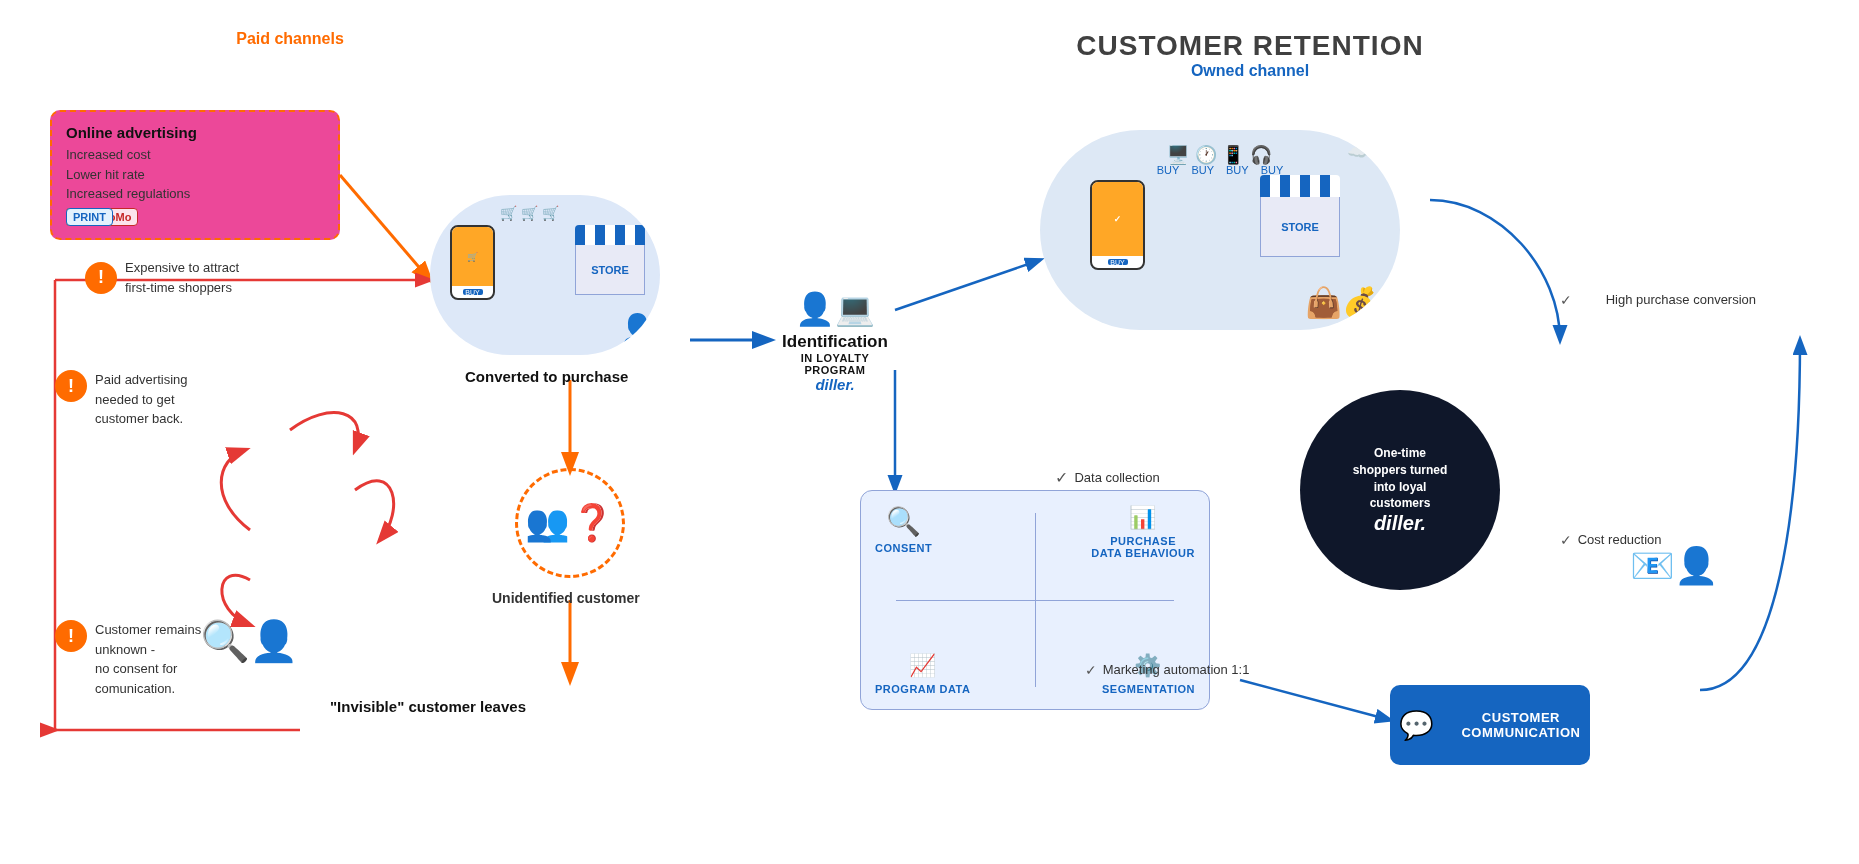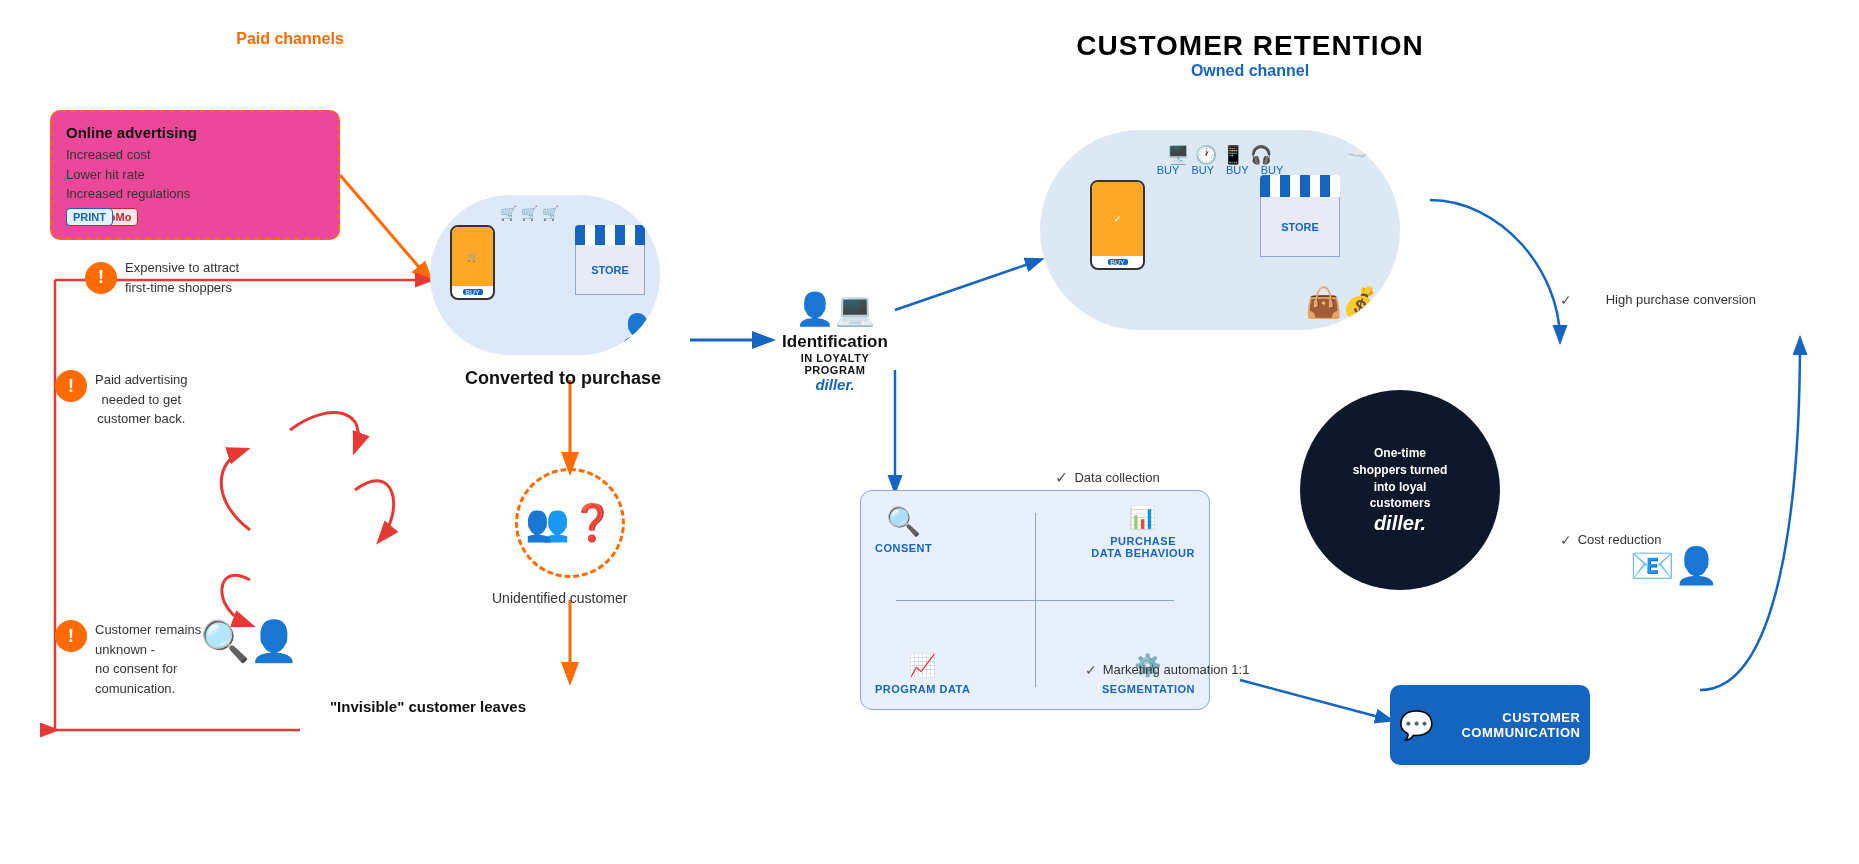--- a/index.html
+++ b/index.html
@@ -24,21 +24,21 @@
     }
     .section-title-orange {
       font-size: 28px;
       font-weight: 900;
       color: #FF6B00;
       letter-spacing: 1px;
     }
     .section-title-blue {
       font-size: 28px;
       font-weight: 900;
-      color: #000000;
+      color: #404040;
       letter-spacing: 1px;
     }
     .section-subtitle-orange {
       font-size: 16px;
       font-weight: 700;
       color: #FF6B00;
     }
     .section-subtitle-blue {
       font-size: 16px;
       font-weight: 700;
@@ -100,21 +100,21 @@
       position: absolute;
       font-size: 13px;
       color: #333;
       line-height: 1.5;
     }
 
     
     .converted-label {
       position: absolute;
       font-weight: 800;
-      font-size: 18px;
+      font-size: 15px;
       color: #111;
       text-align: center;
     }
 
     
     .identification-box {
       position: absolute;
       text-align: center;
     }
     .identification-title {
@@ -142,21 +142,21 @@
       height: 110px;
       border: 3px dashed #FF6B00;
       border-radius: 50%;
       display: flex;
       align-items: center;
       justify-content: center;
     }
     .unidentified-label {
       position: absolute;
       text-align: center;
-      font-weight: 400;
+      font-weight: 700;
       font-size: 14px;
       color: #333;
     }
 
     
     .invisible-label {
       position: absolute;
       font-weight: 800;
       font-size: 15px;
       color: #111;
@@ -210,21 +210,21 @@
       display: flex;
       align-items: center;
       justify-content: center;
       padding: 8px 14px;
     }
     .comm-box-text {
       color: #fff;
       font-weight: 900;
       font-size: 13px;
       letter-spacing: 0.5px;
-      text-align: right;
+      text-align: center;
       margin-left: 19px;
     }
 
     
     .checkmark {
       color: #555;
       font-size: 14px;
     }
 
     
@@ -455,21 +455,21 @@
 
   <div class="unidentified-circle" style="left:515px; top:468px;">
     <div style="font-size:36px;">👥❓</div>
   </div>
   <div class="unidentified-label" style="left:492px; top:590px;">Unidentified customer</div>
 
   <div class="invisible-label" style="left:330px; top:698px;">"Invisible" customer leaves</div>
 
   <div style="position:absolute; left:55px; top:370px; display:flex; align-items:flex-start; gap:8px;">
     <div class="warn-icon" style="position:relative; left:0; top:0; flex-shrink:0;">!</div>
-    <div class="label" style="position:relative; left:0; top:0;text-align:center;">
+    <div class="label" style="position:relative; left:0; top:0;">
       Paid advertising<br>needed to get<br>customer back.
     </div>
   </div>
 
   <div style="position:absolute; left:55px; top:620px; display:flex; align-items:flex-start; gap:8px;">
     <div class="warn-icon" style="position:relative; left:0; top:0; flex-shrink:0;">!</div>
     <div class="label" style="position:relative; left:0; top:0;">
       Customer remains<br>unknown -<br>no consent for<br>comunication.
     </div>
   </div>

